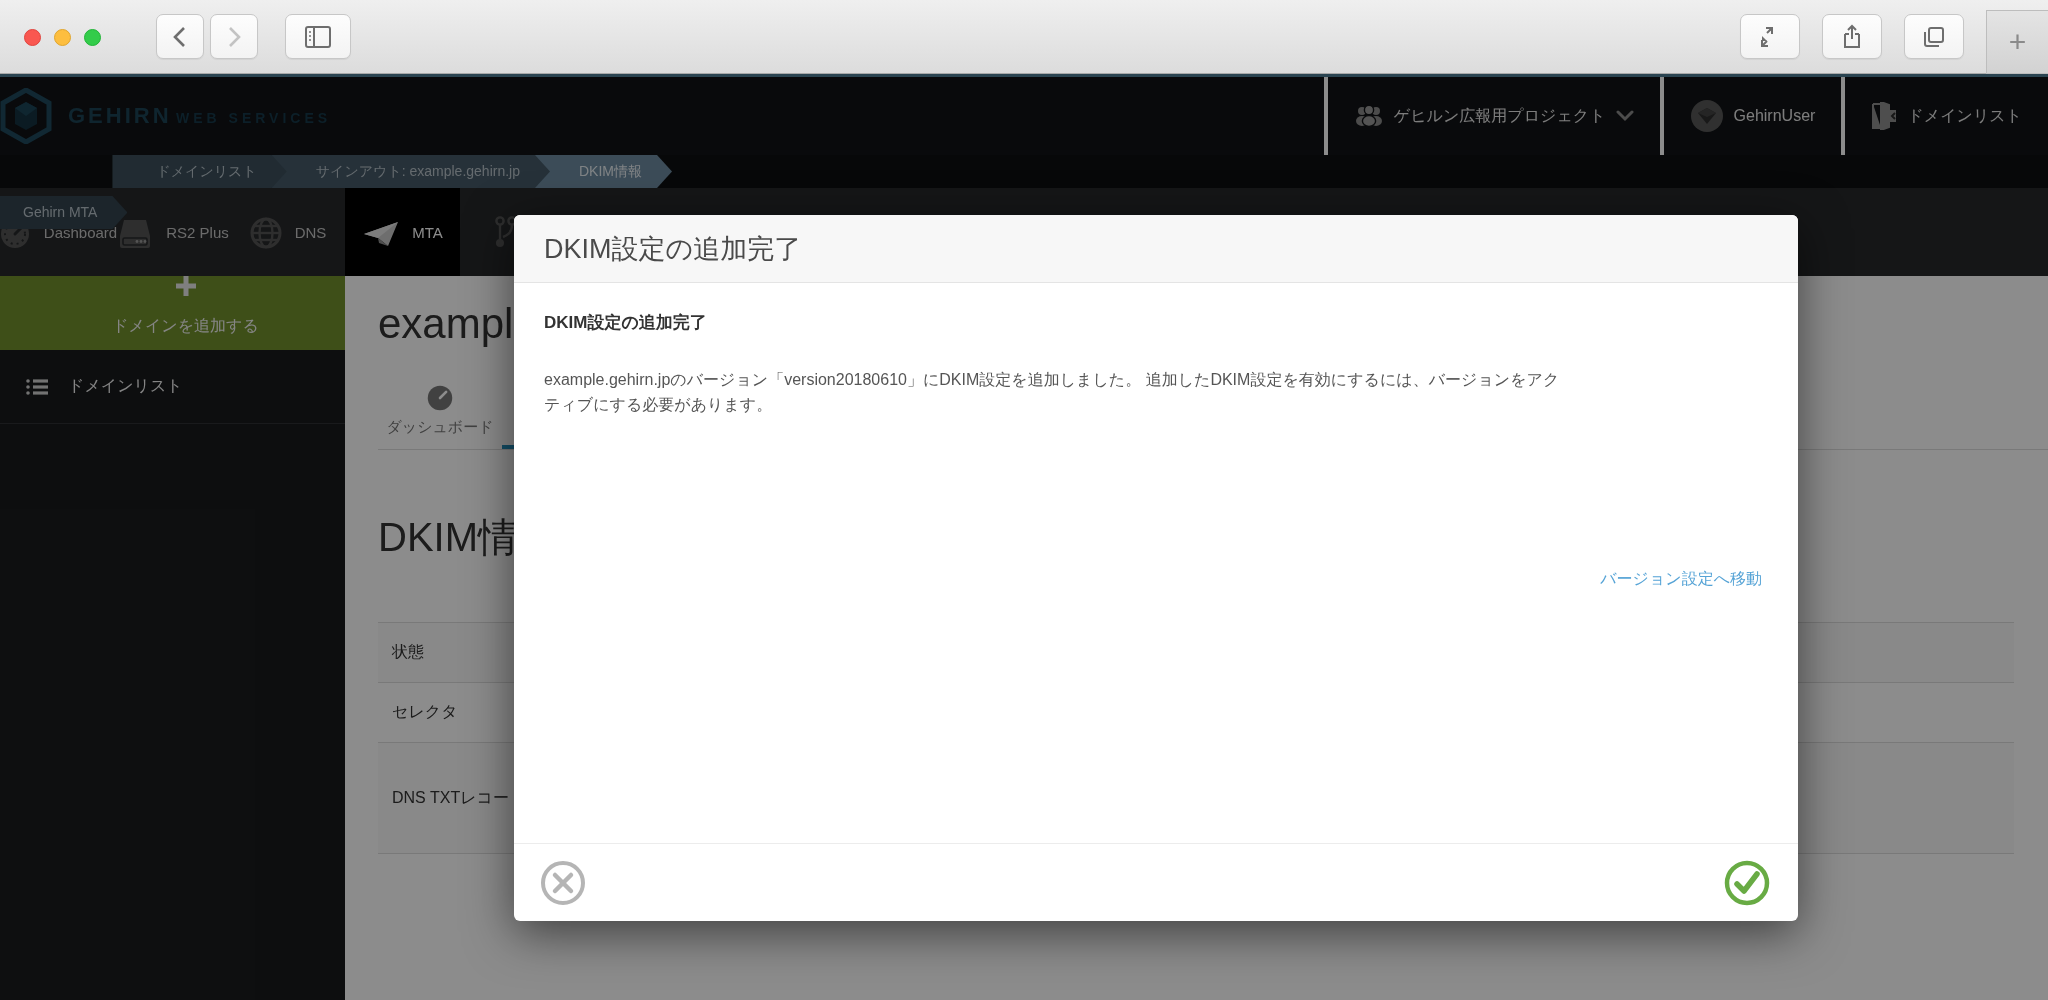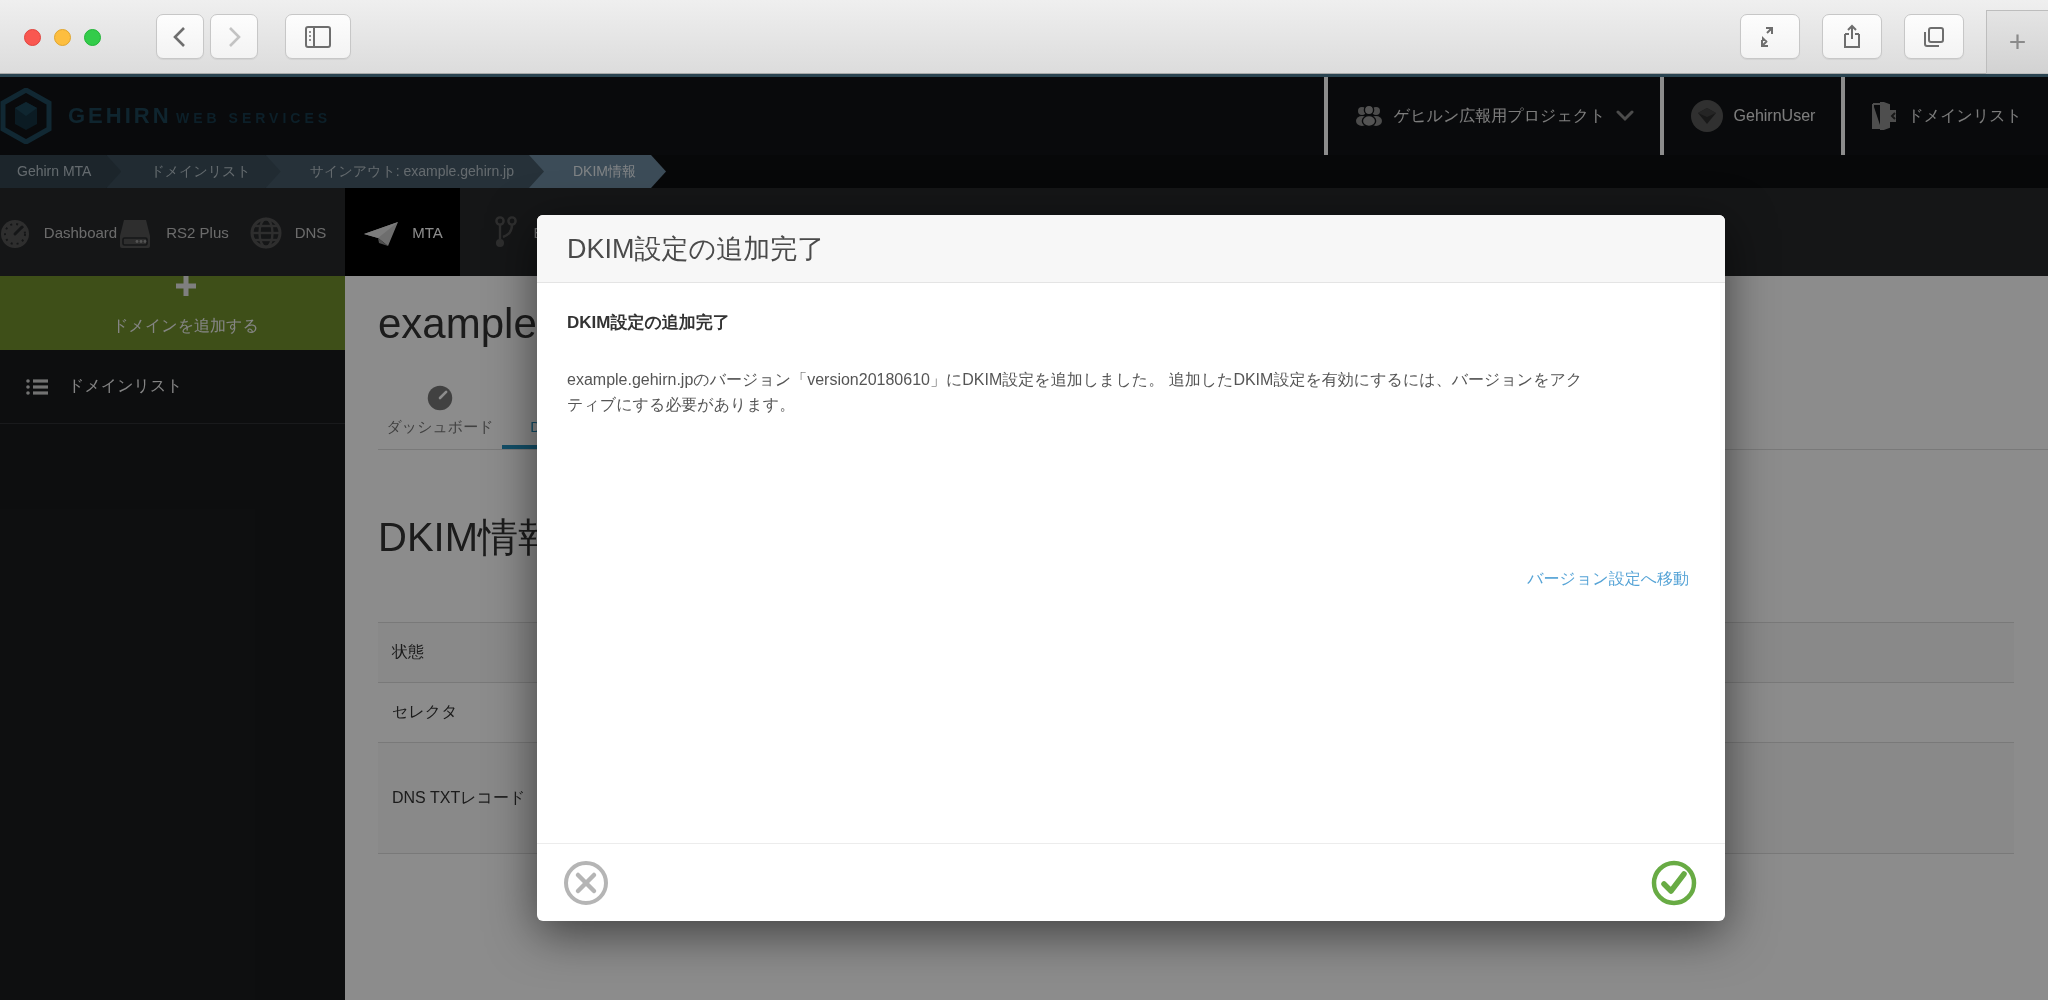--- a/index.html
+++ b/index.html
@@ -32,21 +32,21 @@
   .brand-name { color:#1d4456; font-size:22px; font-weight:bold; letter-spacing:3px; }
   .brand-sub  { color:#163a4b; font-size:14px; letter-spacing:4px; font-weight:bold; }
   .hdr-right { margin-left:auto; display:flex; height:100%; align-items:stretch; }
   .hdr-item { display:flex; align-items:center; gap:10px; padding:0 26px;
     border-left:4px solid #ffffff; color:#e4e4e4; font-size:16px; cursor:pointer; }
   .hdr-item svg { flex:none; }
 
   .breadcrumb { height:33px; background:#0e1012; display:flex; }
   .crumb { height:33px; line-height:33px; font-size:14px; color:#b7c2c9; padding:0 30px 0 38px;
     clip-path:polygon(0 0, calc(100% - 15px) 0, 100% 50%, calc(100% - 15px) 100%, 0 100%); }
-  .crumb:first-child { padding-left:17px; }
+  .crumb:first-child { padding-left:23px;margin-top:41px; }
   .c0 { background:#33444f; z-index:4; position:relative; }
   .c1 { background:#3c4f5c; z-index:3; position:relative; margin-left:-15px; padding-left:44px;}
   .c2 { background:#465a68; z-index:2; position:relative; margin-left:-15px; padding-left:44px;}
   .c3 { background:#6e8ba0; z-index:1; position:relative; margin-left:-15px; padding-left:44px; color:#e8eef2;}
 
   .icon-nav { height:88px; background:#27292b; display:flex; }
   .nav-item { width:115px; height:88px; display:flex; flex-direction:row; align-items:center;
     justify-content:center; gap:12px; color:#c3c3c3; font-size:15px; cursor:pointer; }
   .nav-item.active { background:#000; color:#fff; }
   .nav-item .nicon { height:36px; display:flex; align-items:flex-end; }
@@ -75,21 +75,21 @@
 
   .info-table { margin-top:54px; width:1636px; border-top:1px solid #ddd; border-bottom:1px solid #ddd; }
   .trow { position:relative; display:flex; align-items:center; padding-left:14px;
     font-size:16px; color:#333; border-bottom:1px solid #ddd; }
   .trow:last-child { border-bottom:none; }
   .trow.odd { background:#f9f9f9; }
   .r1,.r2 { height:60px; } .r3 { height:110px; }
 
   
   .dim { position:absolute; inset:0; background:rgba(0,0,0,0.45); z-index:50; }
-  .modal { position:absolute; left:537px; top:141px; width:1188px; height:706px; z-index:60;
+  .modal { position:absolute; left:514px; top:141px; width:1284px; height:706px; z-index:60;
     background:#fff; border-radius:6px; box-shadow:0 12px 48px rgba(0,0,0,.55);
     display:flex; flex-direction:column; }
   .modal-head { height:68px; background:#f7f7f7; border-bottom:1px solid #e4e4e4;
     border-radius:6px 6px 0 0; display:flex; align-items:center; padding-left:30px;
     font-size:27px; color:#4a4a4a; font-weight:400; }
   .modal-body { position:relative; flex:1; padding:28px 34px 0 30px; }
   .modal-body h4 { font-size:17px; font-weight:bold; color:#333; }
   .modal-body p { margin-top:34px; width:1016px; font-size:16px; color:#555; line-height:1.55; }
   .modal-link { position:absolute; top:286px; right:36px; font-size:16px; color:#55a3d6;
     cursor:pointer; text-decoration:none; }

